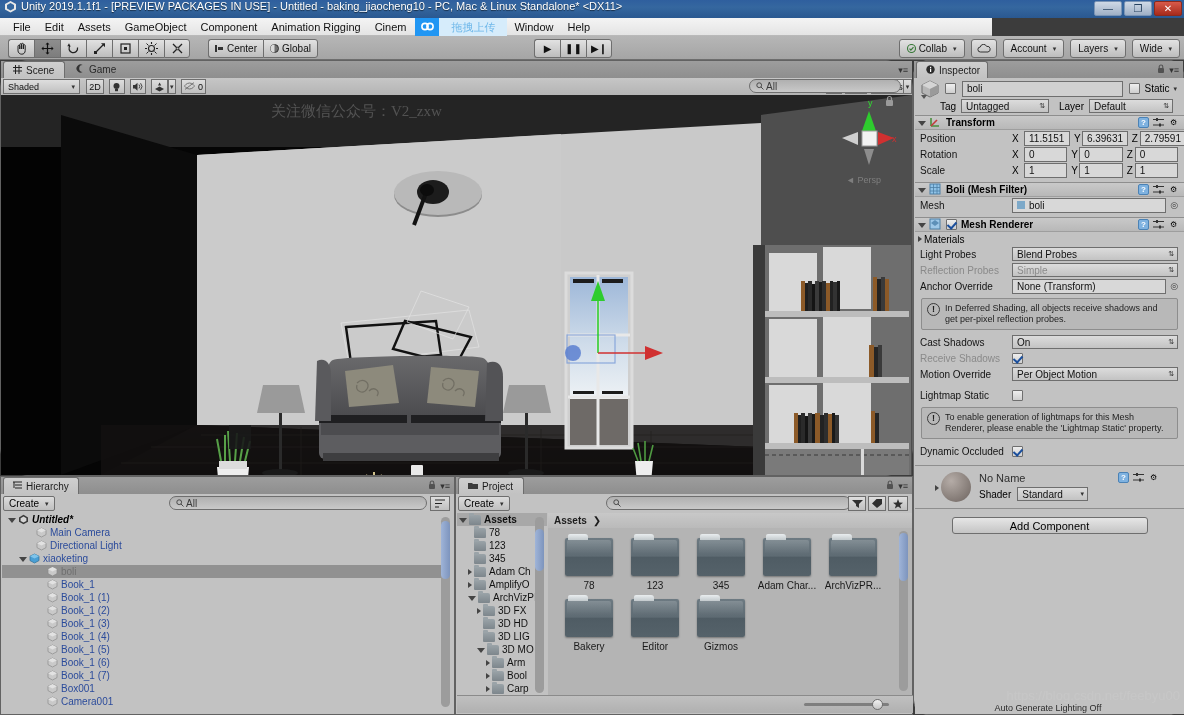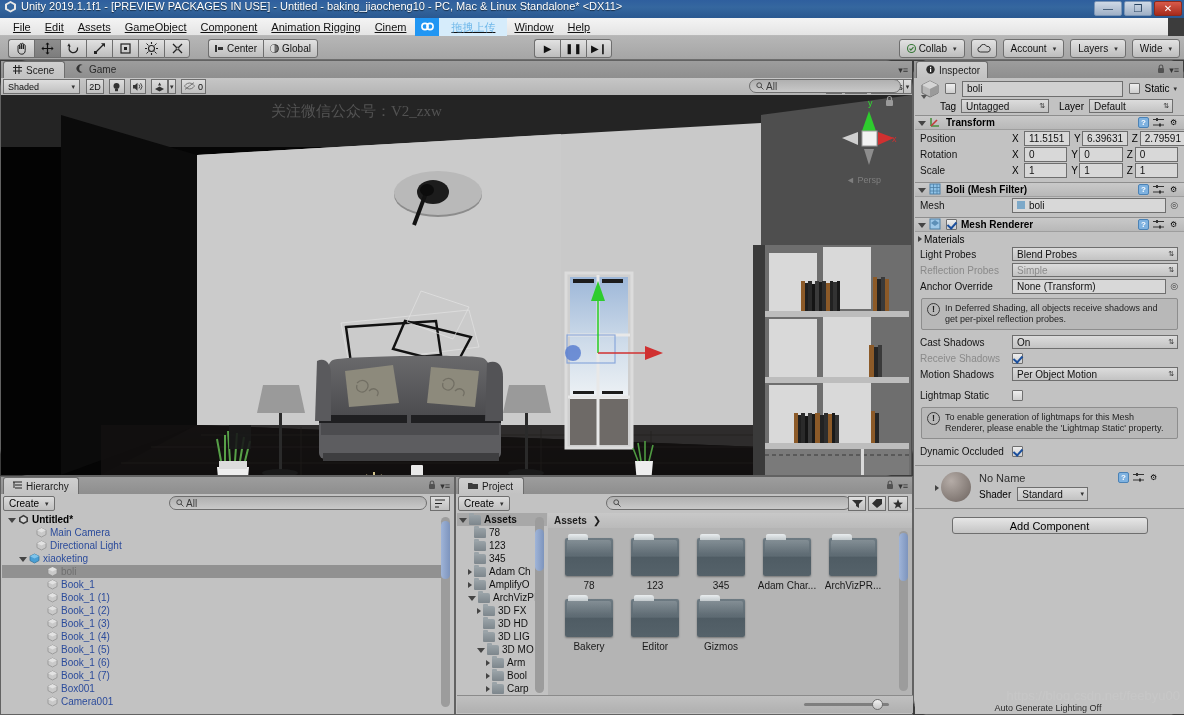--- a/index.html
+++ b/index.html
@@ -13,23 +13,23 @@
     display:flex;color:#fff;font-size:11px;padding-left:4px;}
   .titlebar .tb-icon{width:13px;height:13px;margin-right:4px;display:inline-block;position:relative;}
   .titlebar .tb-title{white-space:nowrap;overflow:hidden;text-shadow:0 1px 1px rgba(0,0,0,.6);}
   .winbtns{position:absolute;right:2px;top:1px;display:flex;gap:2px;}
   .winbtn{width:28px;height:15px;border:1px solid #7a94b5;border-radius:2px;
     background:linear-gradient(to bottom,#cfd9e6,#9fb0c6);display:flex;align-items:center;justify-content:center;
     font-size:10px;color:#26415f;}
   .winbtn.close{background:linear-gradient(to bottom,#d85a4a,#a62b1c);border-color:#8d2a1c;color:#fff;font-weight:bold;}
 
   
-  .menubar{position:absolute;left:0;top:18px;width:1168px;height:18px;
+  .menubar{position:absolute;left:0;top:18px;width:992px;height:18px;
     background:linear-gradient(to bottom,#f4f4f4,#e4e4e4);border-bottom:1px solid #b9b9b9;
-    display:flex;align-items:center;padding-left:6px;font-size:11px;color:#111;text-decoration:underline;}
+    display:flex;align-items:center;padding-left:6px;font-size:11px;color:#111;}
   .menubar .mi{padding:2px 7px;white-space:nowrap;}
   .upload-chip{display:flex;align-items:center;height:18px;margin-left:2px;}
   .upload-chip .ub{width:24px;height:18px;background:#2196f3;display:flex;align-items:center;justify-content:center;}
   .upload-chip .ut{background:#d6ecfb;color:#6fb8ea;padding:0 12px;height:18px;line-height:18px;font-size:11px;}
 
   
   .toolbar{position:absolute;left:0;top:36px;width:1184px;height:24px;
     background:linear-gradient(to bottom,#b6b6b6,#a5a5a5);border-bottom:1px solid #6e6e6e;}
   .tbtn{height:19px;border:1px solid #6e6e6e;
     background:linear-gradient(to bottom,#e2e2e2,#bdbdbd);display:inline-flex;align-items:center;
@@ -76,21 +76,21 @@
   .h-create{position:absolute;left:2px;top:19px;height:15px;display:flex;align-items:center;
     padding:0 5px;border:1px solid #6e6e6e;border-radius:2px;
     background:linear-gradient(to bottom,#dcdcdc,#bfbfbf);font-size:10px;}
   .searchfield{position:absolute;height:14px;border-radius:7px;border:1px solid #6e6e6e;
     background:linear-gradient(to bottom,#b0b0b0,#c9c9c9);display:flex;align-items:center;
     padding-left:6px;font-size:10px;color:#3a3a3a;}
   .h-list{position:absolute;left:1px;top:36px;width:443px;height:200px;background:#c2c2c2;overflow:hidden;}
   .h-row{height:13px;display:flex;align-items:center;font-size:10px;white-space:nowrap;}
   .h-row.sel{background:#919191;color:#6f6f6f;}
   .h-row .nm{color:#2b4b9b;}
-  .h-row .nm.root{color:#000;font-weight:bold;}
+  .h-row .nm.root{color:#000;font-weight:bold;font-style:italic;}
   .cube-ico{width:11px;height:11px;margin-right:3px;flex:none;position:relative;}
   .tri{width:0;height:0;border-left:4px solid #444;border-top:3px solid transparent;border-bottom:3px solid transparent;margin-right:2px;}
   .tri.open{border-left:4px solid transparent;border-right:4px solid transparent;border-top:5px solid #444;
     border-bottom:none;margin-right:2px;margin-top:2px;}
 
   
   #project-panel{left:455px;top:476px;width:458px;height:239px;}
   .p-tree{position:absolute;left:1px;top:36px;width:90px;height:183px;background:#c2c2c2;overflow:hidden;}
   .p-row{height:13px;display:flex;align-items:center;font-size:10px;white-space:nowrap;color:#111;}
   .p-row.sel{background:#a8a8a8;font-weight:bold;}
@@ -1225,21 +1225,21 @@
       <span class="popup" style="flex:1;margin-right:6px;">
         <span>On</span>
         <span class="ar">⇅</span>
       </span>
     </div>
     <div class="row">
       <span class="lbl dim">Receive Shadows</span>
       <span class="cb chk"></span>
     </div>
     <div class="row">
-      <span class="lbl">Motion Shadows</span>
+      <span class="lbl">Motion Override</span>
       <span class="popup" style="flex:1;margin-right:6px;">
         <span>Per Object Motion</span>
         <span class="ar">⇅</span>
       </span>
     </div>
     <div class="row" style="margin-top:5px;">
       <span class="lbl">Lightmap Static</span>
       <span class="cb"></span>
     </div>
     <div class="helpbox">

